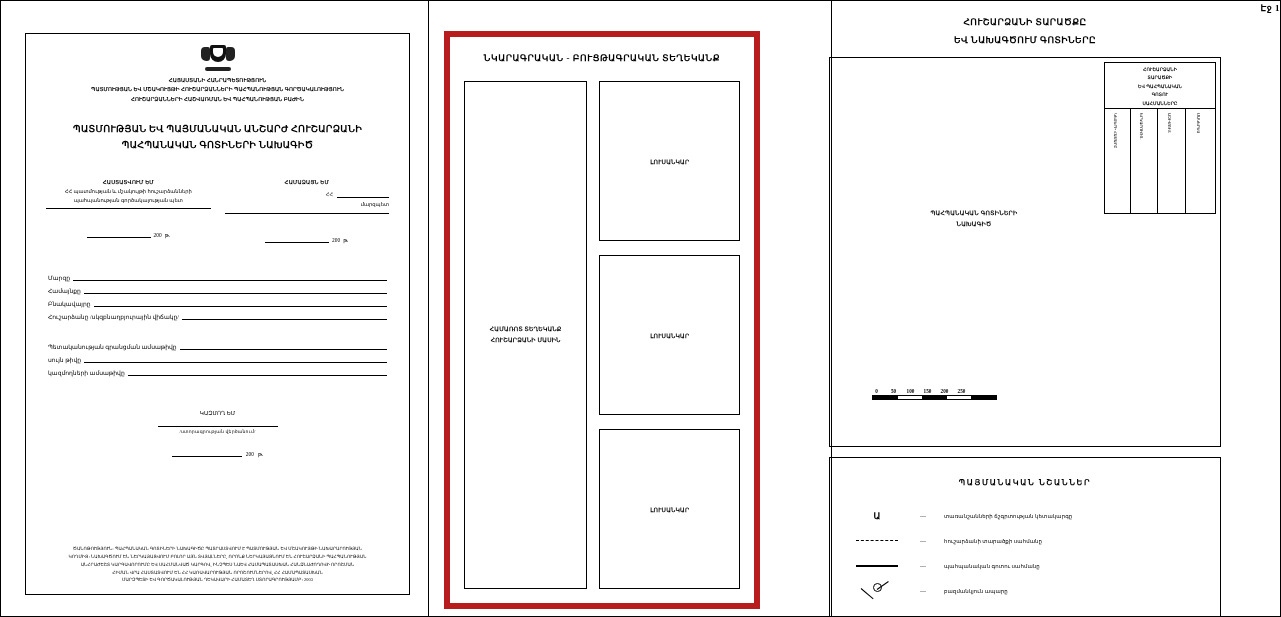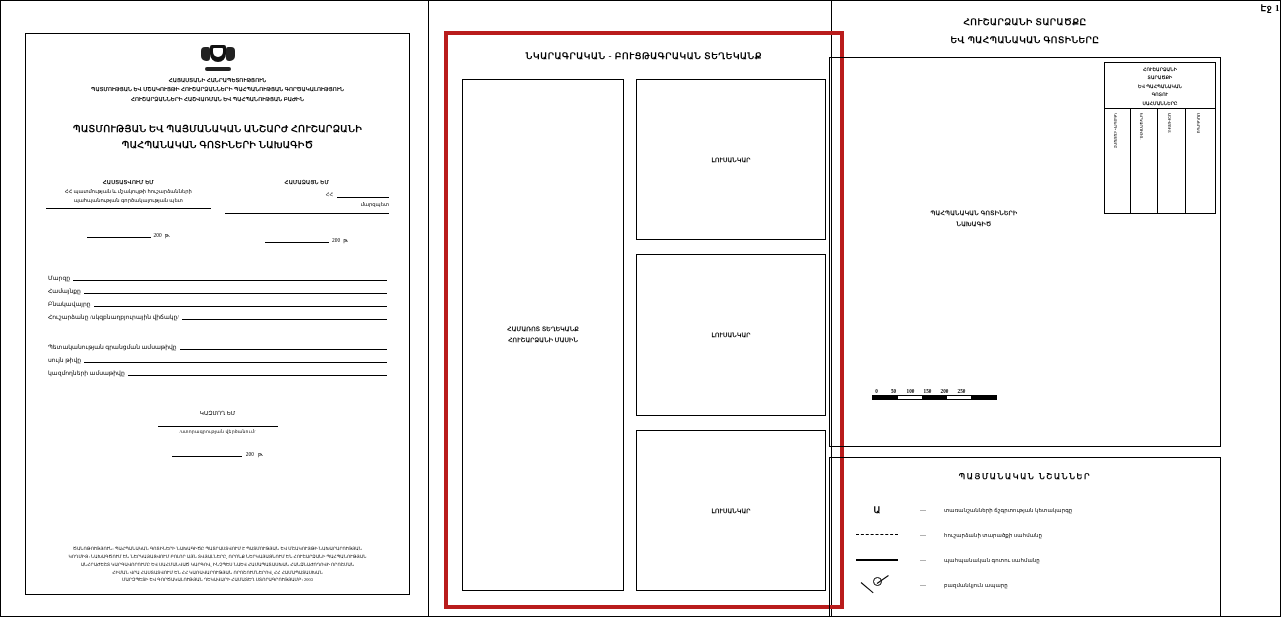--- a/index.html
+++ b/index.html
@@ -215,23 +215,23 @@
     line-height: 1.75;
     text-align: center;
     letter-spacing: 0.05px;
   }
 
   
   #panel2 {
     position: absolute;
     left: 443px;
     top: 30px;
-    width: 400px;
+    width: 316px;
     height: 578px;
-    border: 4px solid #b91c1c;
+    border: 6px solid #b91c1c;
     box-sizing: border-box;
   }
   .p2-title {
     text-align: center;
     font-weight: bold;
     font-size: 9px;
     letter-spacing: 0.6px;
     margin-top: 16px;
   }
   .p2-body {
@@ -378,21 +378,21 @@
     height: 172px;
     border: 1px solid #000;
     box-sizing: border-box;
     position: relative;
   }
   .legend-title {
     text-align: center;
     font-weight: bold;
     font-size: 8px;
     letter-spacing: 1.6px;
-    margin-top: 14px;
+    margin-top: 20px;
   }
   .legend-rows {
     margin: 16px 16px 0 16px;
   }
   .legend-row {
     display: flex;
     align-items: center;
     height: 25px;
     font-size: 5.4px;
   }
@@ -570,21 +570,21 @@
         <div class="p2-cell">ԼՈՒՍԱՆԿԱՐ</div>
         <div class="p2-cell">ԼՈՒՍԱՆԿԱՐ</div>
       </div>
     </div>
   </div>
 
   <div id="panel3">
 
     <div class="p3-title">
       <div>ՀՈՒՇԱՐՁԱՆԻ ՏԱՐԱԾՔԸ</div>
-      <div>ԵՎ ՊԱՀՊԱՆԱԿԱՆ ԳՈՏԻՆԵՐԸ</div>
+      <div>ԵՎ ՆԱԽԱԳԾՈՒՄ ԳՈՏԻՆԵՐԸ</div>
     </div>
 
     <div class="p3-map">
 
       <div class="map-caption" style="white-space:pre-line;">ՊԱՀՊԱՆԱԿԱՆ ԳՈՏԻՆԵՐԻ
 ՆԱԽԱԳԻԾ</div>
 
       <div class="stamp-box">
         <div class="stamp-head">
           <div>ՀՈՒՇԱՐՁԱՆԻ</div>

